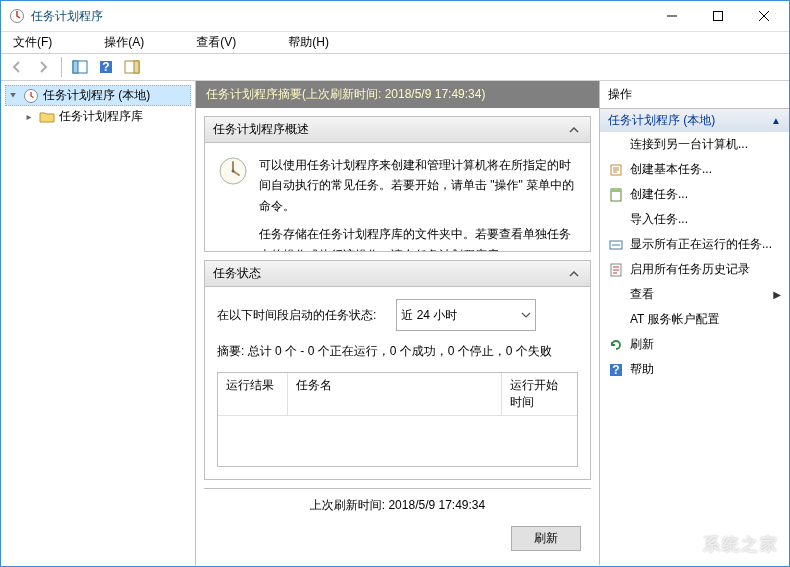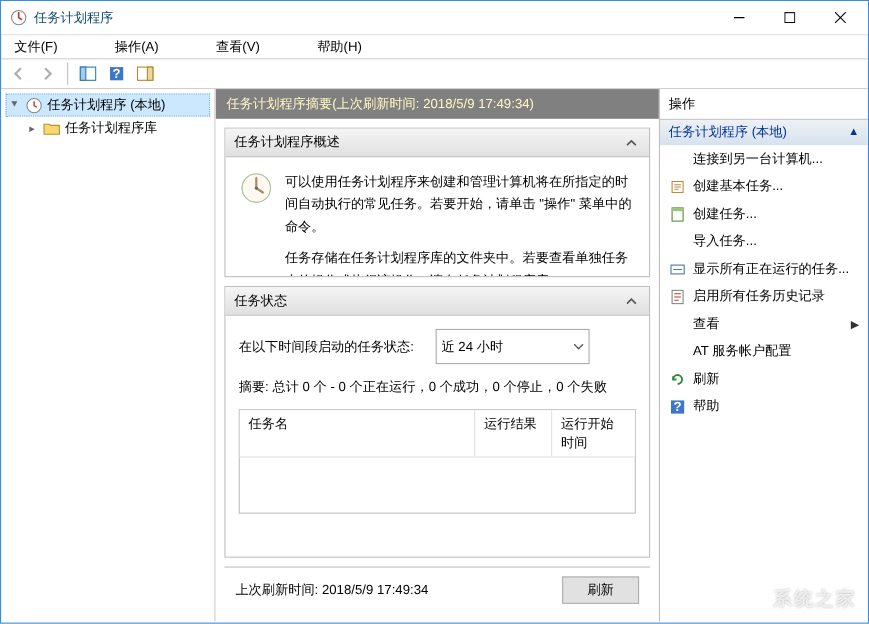--- a/index.html
+++ b/index.html
@@ -44,21 +44,21 @@
 .status-body { padding: 12px; display:flex; flex-direction:column; gap:12px;}
 .status-row1 { display:flex; align-items:center; gap:20px;}
 .dropdown { width:140px; height:32px; border:1px solid #adadad; background:#fff; padding:2px 4px; display:flex; align-items:center; justify-content:space-between; cursor:pointer;}
 .summary-text { }
 
 .status-table { border:1px solid #bfbfbf; height:95px; }
 .table-hdr { display:flex; background:#fff; border-bottom:1px solid #e0e0e0;}
 .th { padding:4px 8px; border-right:1px solid #e0e0e0; }
 .th.name{ flex:1;} .th.result{ width:70px;} .th.start{ width:75px; border-right:none;}
 
-.bottom-bar { border-top:1px solid #bfbfbf; padding:8px 10px; display:flex; align-items:center; gap: 12px;}
+.bottom-bar { border-top:1px solid #bfbfbf; padding:8px 10px; display:flex; align-items:center; gap: 12px; flex-direction: column;}
 .refresh-btn { margin-left:auto; padding: 3px 22px; border:1px solid #adadad; background:#e1e1e1; cursor:pointer;}
 
 .actions-panel { width: 190px; border-left:1px solid #bfbfbf; }
 .actions-hdr { padding:5px 8px; border-bottom:1px solid #bfbfbf; font-weight:normal;}
 .actions-cat { background: linear-gradient(#eef1f5, #d7e2ee); padding:3px 8px; color:#00349a; display:flex; align-items:center;}
 .actions-cat .expand{ margin-left:auto; font-size:10px;}
 .action-list{}
 .action-item{ display:flex; align-items:center; gap:6px; padding:4px 8px; cursor:pointer;}
 .action-item .sublabel{ flex:1; white-space:nowrap; overflow:hidden; text-overflow:ellipsis;}
 .action-item .arrow{ font-size:10px; color:#333;}
@@ -196,22 +196,22 @@
             <div class="dropdown">
               <span>近 24 小时</span>
               <svg width="10" height="10">
                   <path d="M1 3 L5 7 L9 3" fill="none" stroke="#555" stroke-width="1.2"></path>
                 </svg>
             </div>
           </div>
           <div class="summary-text">摘要: 总计 0 个 - 0 个正在运行，0 个成功，0 个停止，0 个失败</div>
           <div class="status-table">
             <div class="table-hdr">
+              <div class="th result">运行结果</div>
               <div class="th name">任务名</div>
-              <div class="th result">运行结果</div>
               <div class="th start">运行开始时间</div>
             </div>
           </div>
         </div>
       </div>
 
       <div class="bottom-bar">
         <span>上次刷新时间: 2018/5/9 17:49:34</span>
         <div class="refresh-btn">刷新</div>
       </div>

